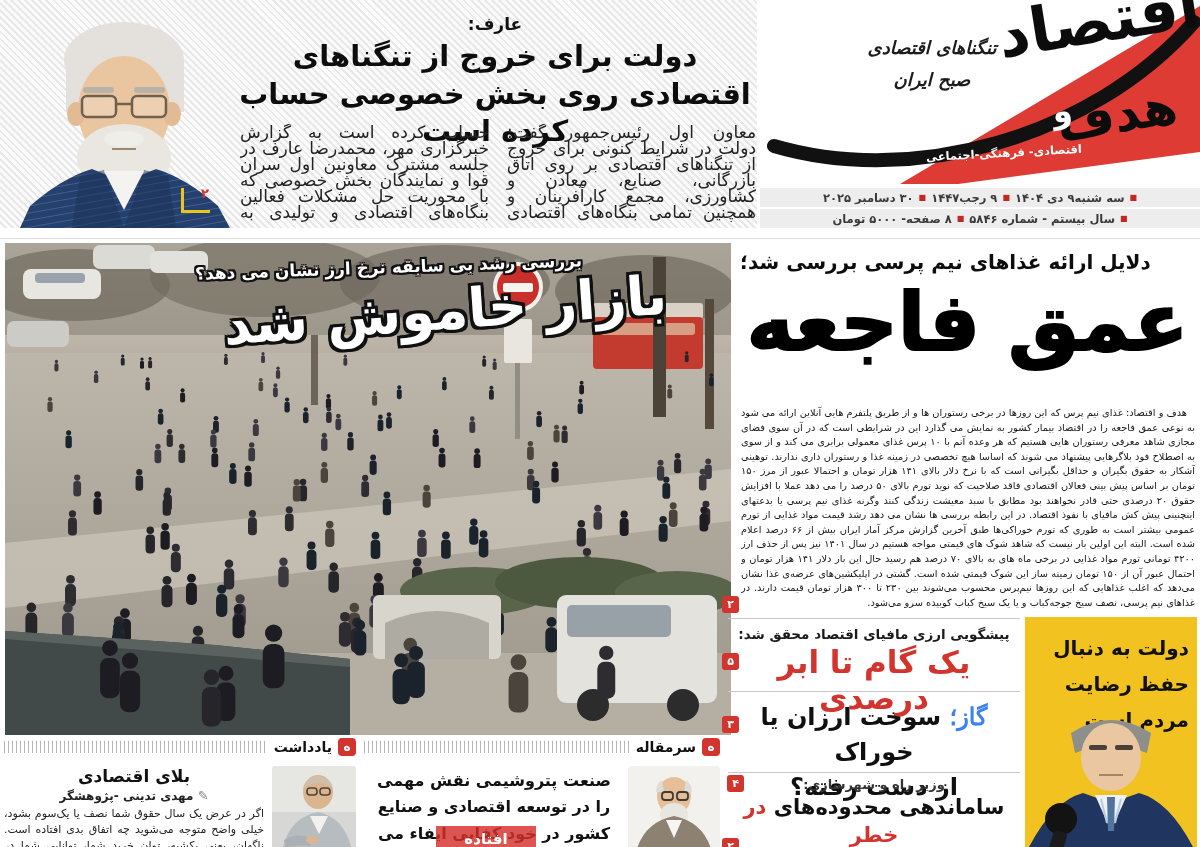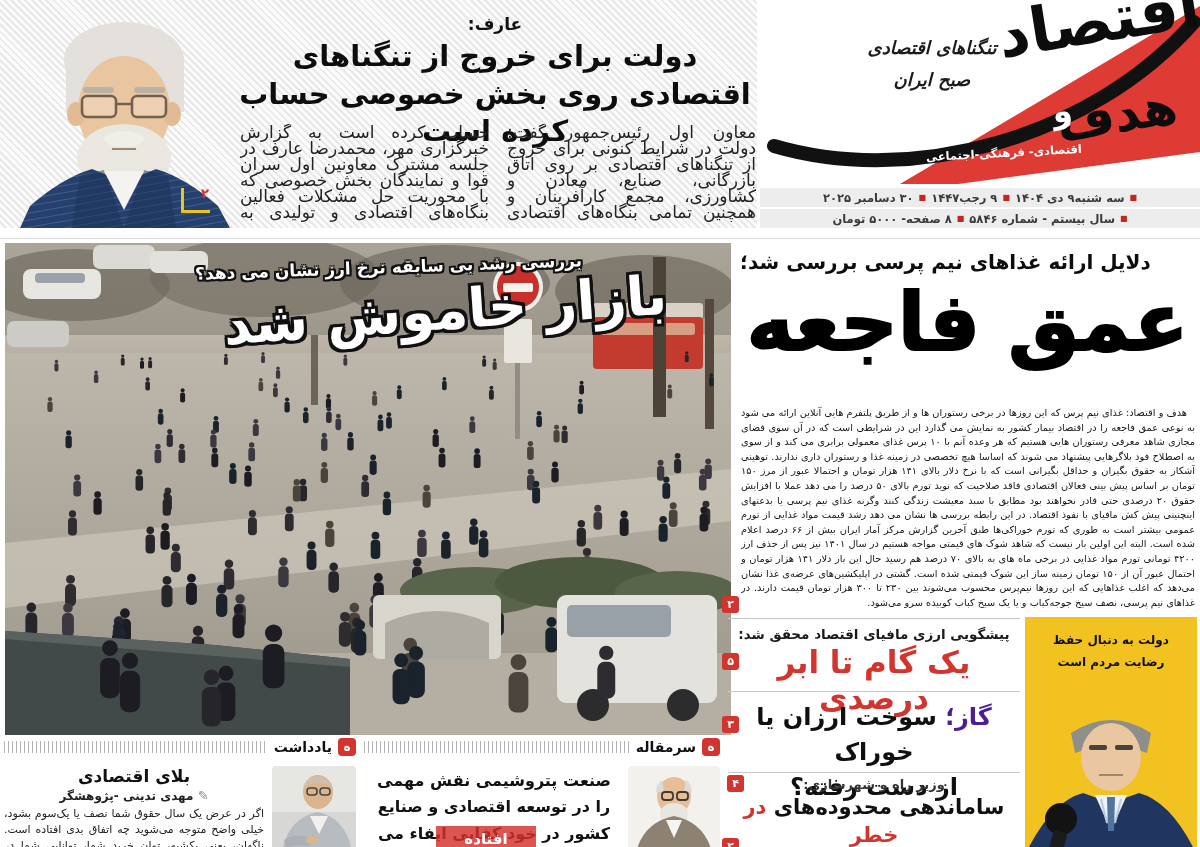--- a/index.html
+++ b/index.html
@@ -61,30 +61,30 @@
 
   .divider{position:absolute;left:728px;width:292px;height:1px;background:#c9c9c9;}
   .d1{top:618px;} .d2{top:691px;} .d3{top:772px;}
 
   .hyper-kicker{position:absolute;left:728px;top:626px;width:292px;text-align:center;
     font-size:13.5px;font-weight:bold;color:#1a1a1a;}
   .hyper-headline{position:absolute;left:728px;top:644px;width:292px;text-align:center;
     font-size:31px;font-weight:bold;color:#d2342e;}
   .gas-headline{position:absolute;left:728px;top:700px;width:292px;text-align:center;
     font-size:24px;font-weight:bold;color:#101010;line-height:1.45;}
-  .gas-headline .red{color:#4c1d95;}
+  .gas-headline .red{color:#3b82f6;font-family:Liberation Serif, serif;}
   .min-kicker{position:absolute;left:728px;top:777px;width:292px;text-align:center;
     font-size:13px;font-weight:bold;color:#333;}
   .min-headline{position:absolute;left:728px;top:793px;width:292px;text-align:center;
     font-size:21px;font-weight:bold;color:#101010;line-height:1.35;}
   .min-headline .red{color:#d2342e;}
 
   
   .yellow-box{position:absolute;left:1025px;top:617px;width:172px;height:230px;background:#f2c320;overflow:hidden;}
-  .yb-headline{padding:13px 8px 0;font-size:12px;font-weight:bold;color:#111;text-align:center;line-height:1.8;}
+  .yb-headline{padding:13px 8px 0;font-size:20px;font-weight:bold;color:#111;text-align:right;line-height:1.8;}
   .yb-photo{position:absolute;left:0;bottom:0;width:172px;height:128px;}
 
   
   .pbadge{position:absolute;width:17px;height:17px;background:#d2342e;color:#fff;
     font-size:11px;font-weight:bold;display:flex;align-items:center;justify-content:center;
     border-radius:3px;}
   .b-lead{left:722px;top:596px;} .b-hyper{left:722px;top:653px;}
   .b-gas{left:722px;top:716px;} .b-min{left:727px;top:775px;} .b-edit{left:722px;top:838px;}
 
   

